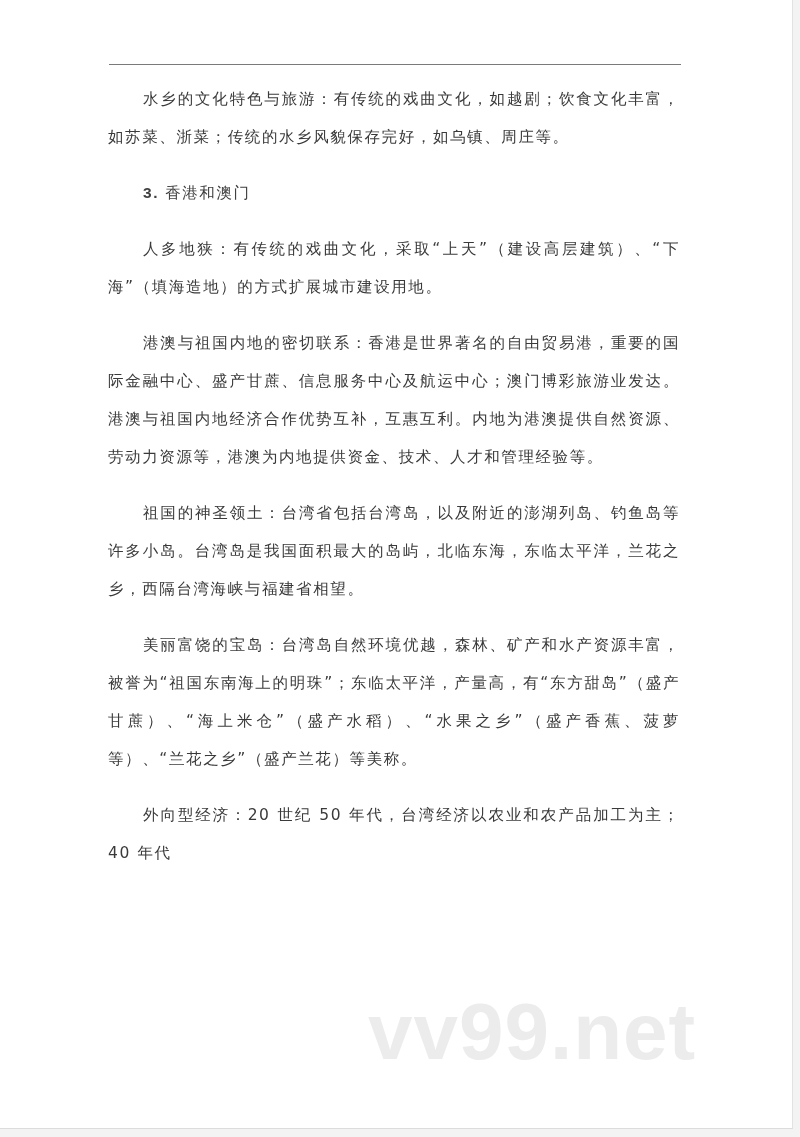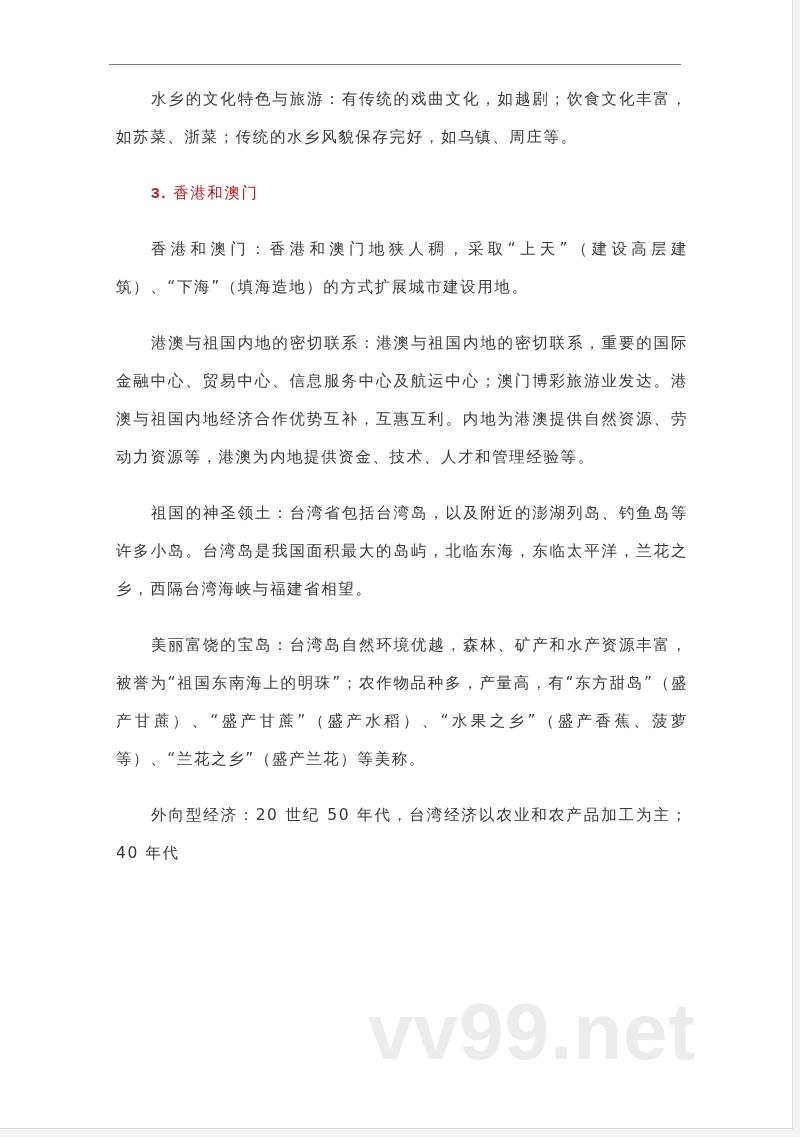--- a/index.html
+++ b/index.html
@@ -27,39 +27,39 @@
     .header-rule {
       position: absolute;
       left: 109px;
       top: 64px;
       width: 572px;
       height: 0;
       border-top: 1.5px solid #7a7a7a;
     }
     .content {
       position: absolute;
-      left: 116px;
+      left: 108px;
       top: 80px;
       width: 572px;
       color: #3a3a3a;
       font-size: 15.5px;
       letter-spacing: 1.6px;
     }
     .para {
       margin: 0 0 18px 0;
       line-height: 38px;
       text-indent: 35px;
       text-align: justify;
       word-break: break-all;
     }
     .heading {
       margin: 0 0 18px 0;
       line-height: 38px;
       padding-left: 35px;
-      color: #b91c1c;
+      color: #404040;
     }
     .heading .num {
       font-family: "Liberation Sans", sans-serif;
       font-weight: bold;
       margin-right: 6px;
     }
     .watermark {
       position: absolute;
       left: 368px;
       top: 992px;
@@ -79,23 +79,23 @@
 <div class="page">
   <div class="header-rule"></div>
 
   <div class="content">
     <p class="para">水乡的文化特色与旅游：有传统的戏曲文化，如越剧；饮食文化丰富，如苏菜、浙菜；传统的水乡风貌保存完好，如乌镇、周庄等。</p>
 
     <div class="heading">
       <span class="num">3.</span><span>香港和澳门</span>
     </div>
 
-    <p class="para">香港和澳门：香港和澳门地狭人稠，采取“上天”（建设高层建筑）、“下海”（填海造地）的方式扩展城市建设用地。</p>
-    <p class="para">港澳与祖国内地的密切联系：港澳与祖国内地的密切联系，重要的国际金融中心、贸易中心、信息服务中心及航运中心；澳门博彩旅游业发达。港澳与祖国内地经济合作优势互补，互惠互利。内地为港澳提供自然资源、劳动力资源等，港澳为内地提供资金、技术、人才和管理经验等。</p>
+    <p class="para">人多地狭：有传统的戏曲文化，采取“上天”（建设高层建筑）、“下海”（填海造地）的方式扩展城市建设用地。</p>
+    <p class="para">港澳与祖国内地的密切联系：香港是世界著名的自由贸易港，重要的国际金融中心、盛产甘蔗、信息服务中心及航运中心；澳门博彩旅游业发达。港澳与祖国内地经济合作优势互补，互惠互利。内地为港澳提供自然资源、劳动力资源等，港澳为内地提供资金、技术、人才和管理经验等。</p>
 
 
     <p class="para">祖国的神圣领土：台湾省包括台湾岛，以及附近的澎湖列岛、钓鱼岛等许多小岛。台湾岛是我国面积最大的岛屿，北临东海，东临太平洋，兰花之乡，西隔台湾海峡与福建省相望。</p>
-    <p class="para">美丽富饶的宝岛：台湾岛自然环境优越，森林、矿产和水产资源丰富，被誉为“祖国东南海上的明珠”；农作物品种多，产量高，有“东方甜岛”（盛产甘蔗）、“盛产甘蔗”（盛产水稻）、“水果之乡”（盛产香蕉、菠萝等）、“兰花之乡”（盛产兰花）等美称。</p>
+    <p class="para">美丽富饶的宝岛：台湾岛自然环境优越，森林、矿产和水产资源丰富，被誉为“祖国东南海上的明珠”；东临太平洋，产量高，有“东方甜岛”（盛产甘蔗）、“海上米仓”（盛产水稻）、“水果之乡”（盛产香蕉、菠萝等）、“兰花之乡”（盛产兰花）等美称。</p>
     <p class="para">外向型经济：20 世纪 50 年代，台湾经济以农业和农产品加工为主；40 年代</p>
   </div>
 
   <div class="watermark">vv99.net</div>
 </div>
 
 </body></html>

